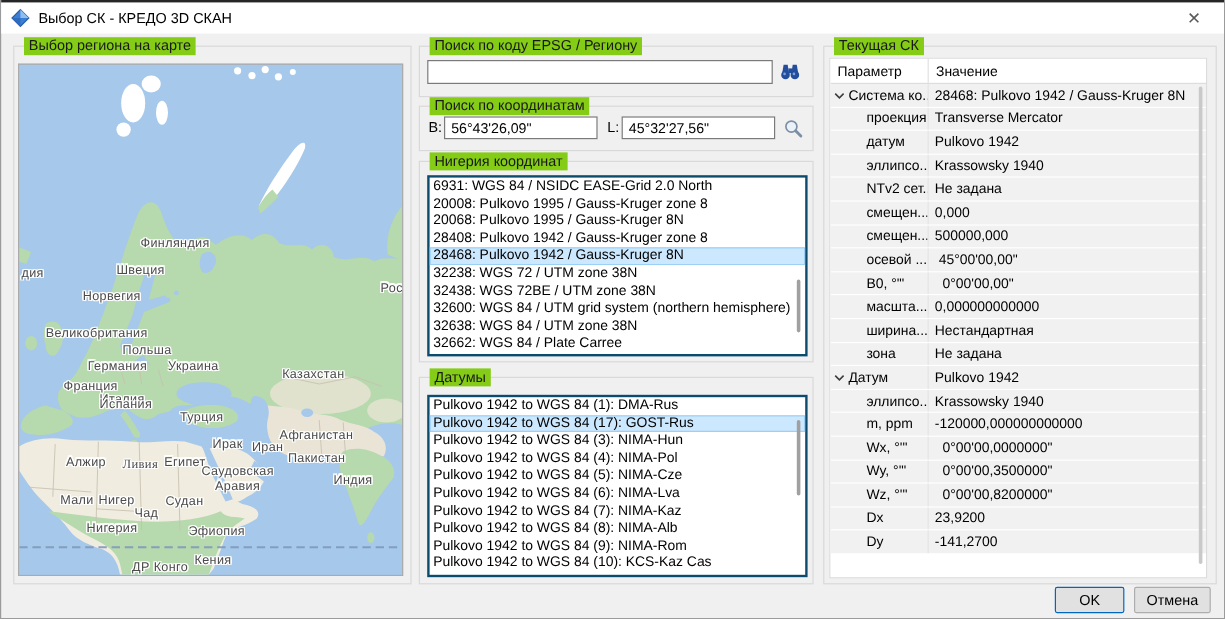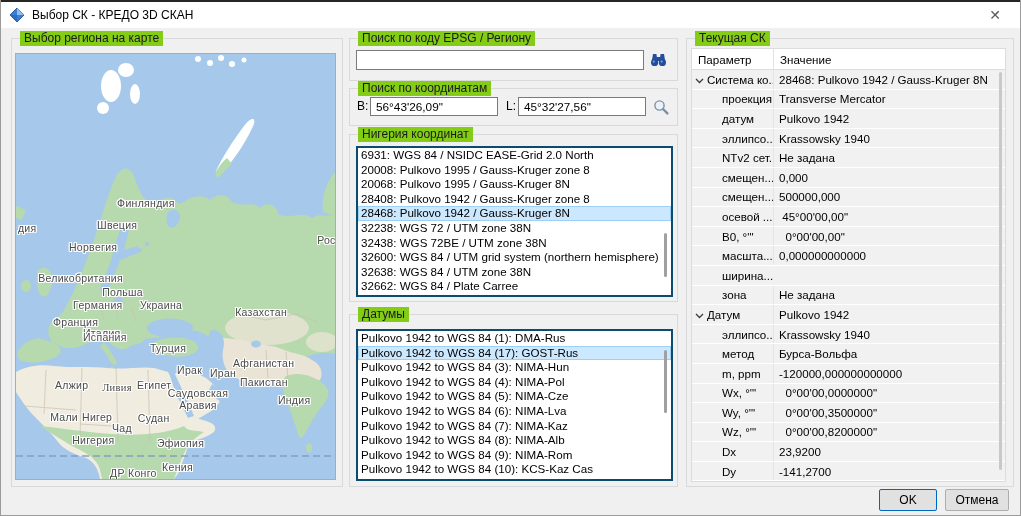--- a/index.html
+++ b/index.html
@@ -332,20 +332,21 @@
             <span class="cell-value">0,000000000000</span>
           </div>
 
           <div class="param-row">
             <span class="row-gutter">
               <span class="row-chevron"><svg width="9" height="6" viewBox="0 0 9 6">
                   <polyline points="1,1 4.5,4.5 8,1" stroke="#3c3c3c" fill="none" stroke-width="1.3"></polyline>
                 </svg></span>
             </span>
             <span class="cell-param">ширина...</span>
+            <span class="cell-value">Нестандартная</span>
           </div>
 
           <div class="param-row">
             <span class="row-gutter">
               <span class="row-chevron"><svg width="9" height="6" viewBox="0 0 9 6">
                   <polyline points="1,1 4.5,4.5 8,1" stroke="#3c3c3c" fill="none" stroke-width="1.3"></polyline>
                 </svg></span>
             </span>
             <span class="cell-param">зона</span>
             <span class="cell-value">Не задана</span>
@@ -364,29 +365,20 @@
           <div class="param-row">
             <span class="row-gutter">
               <span class="row-chevron"><svg width="9" height="6" viewBox="0 0 9 6">
                   <polyline points="1,1 4.5,4.5 8,1" stroke="#3c3c3c" fill="none" stroke-width="1.3"></polyline>
                 </svg></span>
             </span>
             <span class="cell-param">эллипсо...</span>
             <span class="cell-value">Krassowsky 1940</span>
           </div>
 
-          <div class="param-row">
-            <span class="row-gutter">
-              <span class="row-chevron"><svg width="9" height="6" viewBox="0 0 9 6">
-                  <polyline points="1,1 4.5,4.5 8,1" stroke="#3c3c3c" fill="none" stroke-width="1.3"></polyline>
-                </svg></span>
-            </span>
-            <span class="cell-param">метод</span>
-            <span class="cell-value">Бурса-Вольфа</span>
-          </div>
 
           <div class="param-row">
             <span class="row-gutter">
               <span class="row-chevron"><svg width="9" height="6" viewBox="0 0 9 6">
                   <polyline points="1,1 4.5,4.5 8,1" stroke="#3c3c3c" fill="none" stroke-width="1.3"></polyline>
                 </svg></span>
             </span>
             <span class="cell-param">m, ppm</span>
             <span class="cell-value">-120000,000000000000</span>
           </div>

